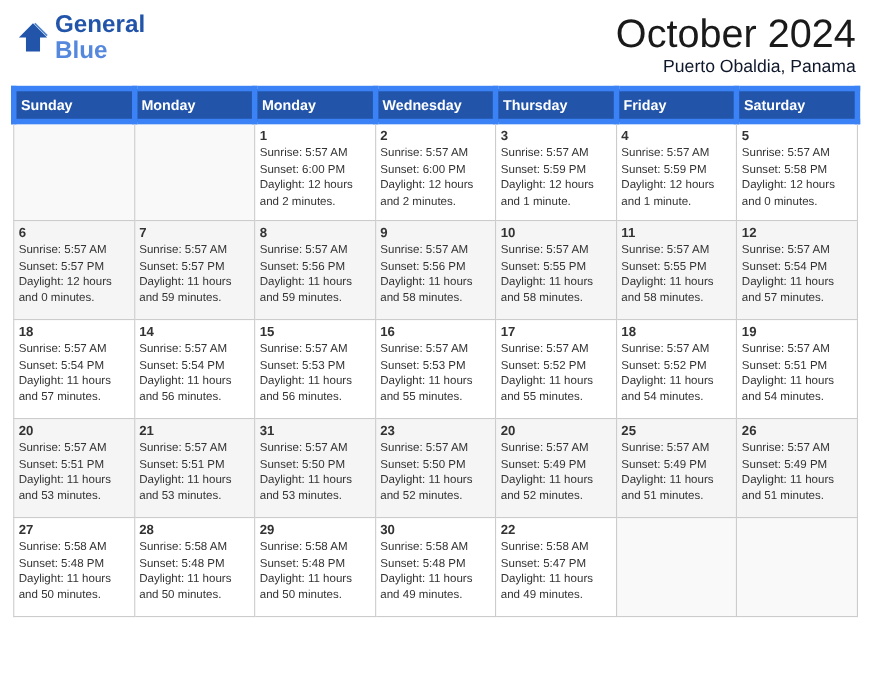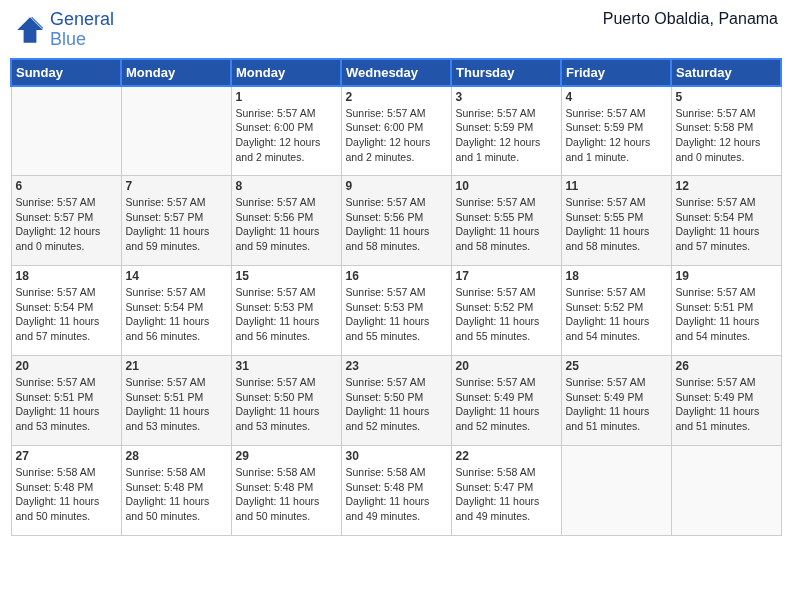--- a/index.html
+++ b/index.html
@@ -16,22 +16,22 @@
       align-items: flex-start;
       margin-bottom: 8px;
       padding: 0 4px;
     }
     .logo {
       display: flex;
       align-items: center;
       gap: 4px;
     }
     .logo-text {
-      font-size: 18px;
-      font-weight: normal;
+      font-size: 22px;
+      font-weight: bold;
       color: #1a1a1a;
       line-height: 1.1;
     }
     .logo-text span {
       color: #2255aa;
     }
     .logo-icon {
       width: 32px;
       height: 32px;
     }
@@ -51,21 +51,21 @@
       width: 100%;
       border-collapse: collapse;
       table-layout: fixed;
     }
     thead th {
       background-color: #2255aa;
       color: #fff;
       font-size: 13px;
       font-weight: bold;
       padding: 5px 4px;
-      border: 2px solid #3b82f6;
+      border: 5px solid #3b82f6;
       text-align: left;
     }
     tbody td {
       border: 1px solid #ccc;
       vertical-align: top;
       padding: 3px 4px;
       font-size: 11px;
       color: #333;
       min-height: 80px;
       height: 90px;
@@ -101,20 +101,21 @@
       <polygon points="20,2 38,22 30,22 30,38 10,38 10,22 2,22" fill="none" stroke="#2255aa" stroke-width="0"></polygon>
       <path d="M22,4 L36,18" stroke="#5588cc" stroke-width="2" fill="none"></path>
     </svg>
     <div>
       <div class="logo-text">
         <span>General</span><br><span style="color:#5588dd">Blue</span>
       </div>
     </div>
   </div>
   <div class="title-block">
+    <div class="month-title">October 2024</div>
     <div class="subtitle">Puerto Obaldia, Panama</div>
   </div>
 </div>
 
 <table>
   <thead>
     <tr>
     <th>Sunday</th>
         <th>Monday</th>
         <th>Monday</th>

